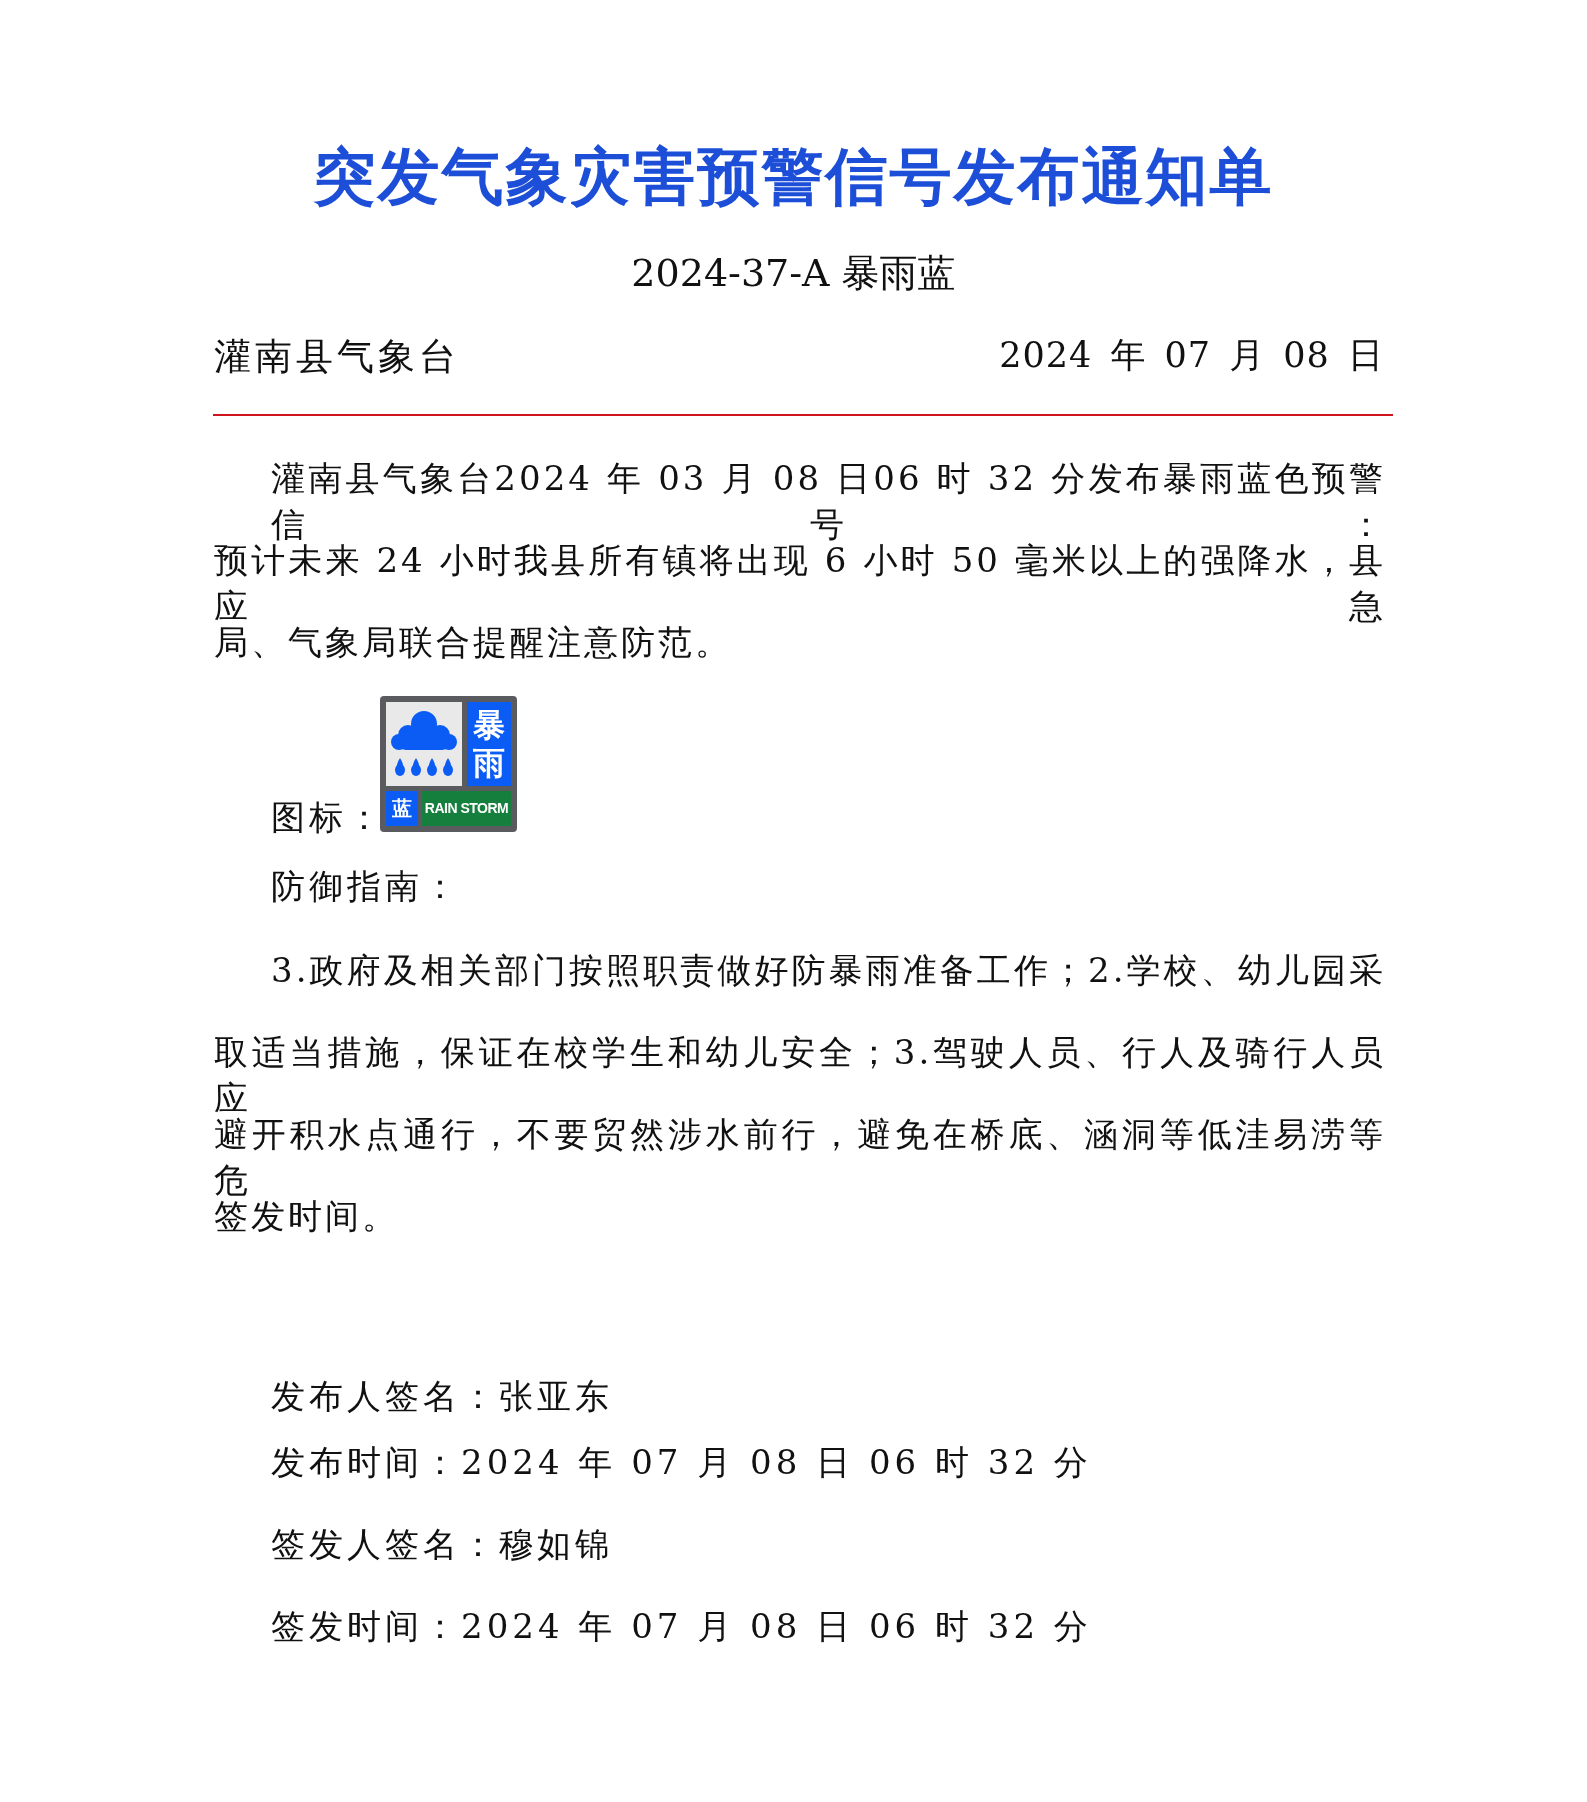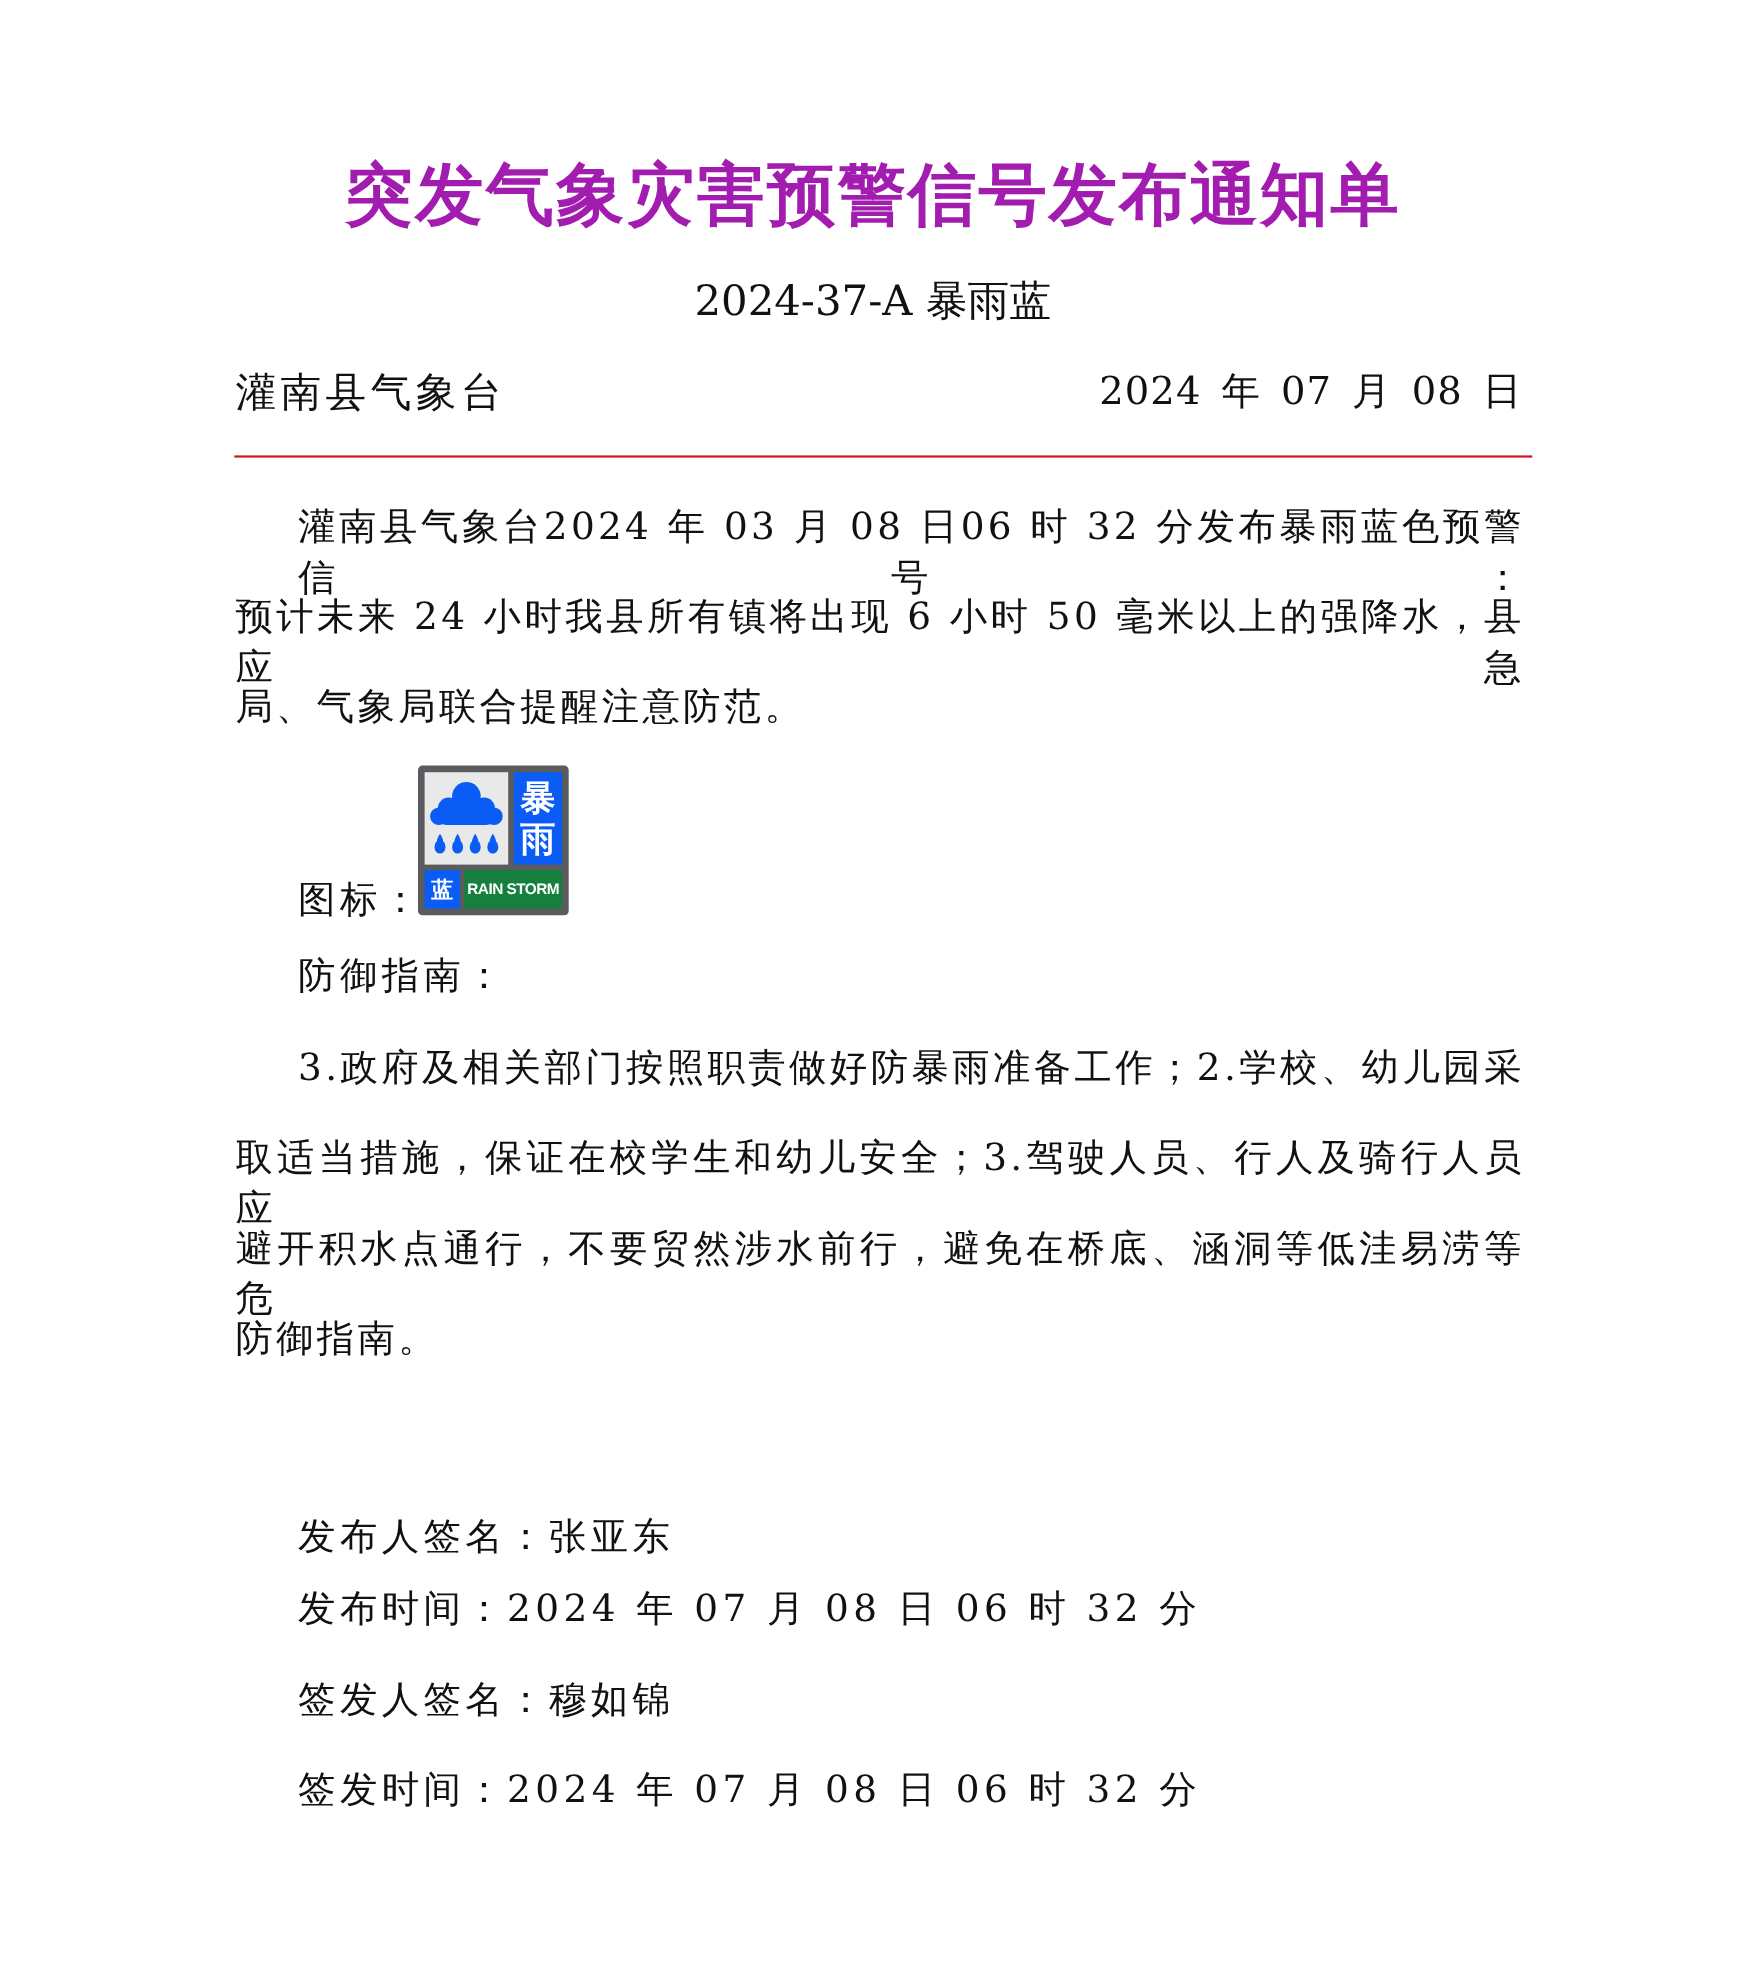--- a/index.html
+++ b/index.html
@@ -1,20 +1,20 @@
 <!DOCTYPE html>
 <html><head>
 <meta charset="utf-8">
 <style>
   html, body { margin:0; padding:0; background:#ffffff; }
   body { width:1587px; height:1802px; position:relative; overflow:hidden;
          font-family: "DejaVu Serif", "Liberation Serif", serif; color:#111; }
   .abs { position:absolute; }
   .title { left:0; width:1587px; top:135px; text-align:center; font-size:62px; font-weight:bold;
-           color:#a21caf; letter-spacing:2px; font-family:"DejaVu Sans","Liberation Sans",sans-serif; }
+           color:#1d4ed8; letter-spacing:2px; font-family:"DejaVu Sans","Liberation Sans",sans-serif; }
   .subtitle { left:0; width:1587px; top:248px; text-align:center; font-size:38px; color:#111; }
   .org { left:214px; top:332px; font-size:37px; letter-spacing:4px; }
   .date { right:203px; top:332px; font-size:35px; letter-spacing:1px; word-spacing:6px; }
   .rule { left:213px; top:414px; width:1180px; height:2px; background:#d0141e; }
   .body { left:214px; width:1172px; font-size:34px; letter-spacing:3px; text-align:justify; text-align-last:justify; }
   .indent { padding-left:57px; box-sizing:border-box; }
   .last { text-align-last:left; }
   .icon-label { left:271px; top:795px; font-size:34px; letter-spacing:4px; }
   .icon { left:380px; top:696px; width:137px; height:136px; background:#5a5b5e; border-radius:4px; }
   .icon .pic { position:absolute; left:6px; top:6px; width:76px; height:84px; background:#e9e9ea; }
@@ -70,21 +70,21 @@
   </div>
   <div class="lvl">蓝</div>
   <div class="en">RAIN STORM</div>
 </div>
 
 <div class="abs sig" style="top:864px;">防御指南：</div>
 
 <div class="abs body indent" style="top:948px;">3.政府及相关部门按照职责做好防暴雨准备工作；2.学校、幼儿园采</div>
 <div class="abs body" style="top:1030px;">取适当措施，保证在校学生和幼儿安全；3.驾驶人员、行人及骑行人员应</div>
 <div class="abs body" style="top:1112px;">避开积水点通行，不要贸然涉水前行，避免在桥底、涵洞等低洼易涝等危</div>
-<div class="abs body last" style="top:1194px;">防御指南。</div>
+<div class="abs body last" style="top:1194px;">签发时间。</div>
 
 <div class="abs sig" style="top:1358px;margin-top:16px;">
   <span>发布人签名：</span><span>张亚东</span>
 </div>
 <div class="abs sig" style="top:1440px;">
   <span>发布时间：</span><span>2024 年 07 月 08 日 06 时 32 分</span>
 </div>
 <div class="abs sig" style="top:1522px;">
   <span>签发人签名：</span><span>穆如锦</span>
 </div>

